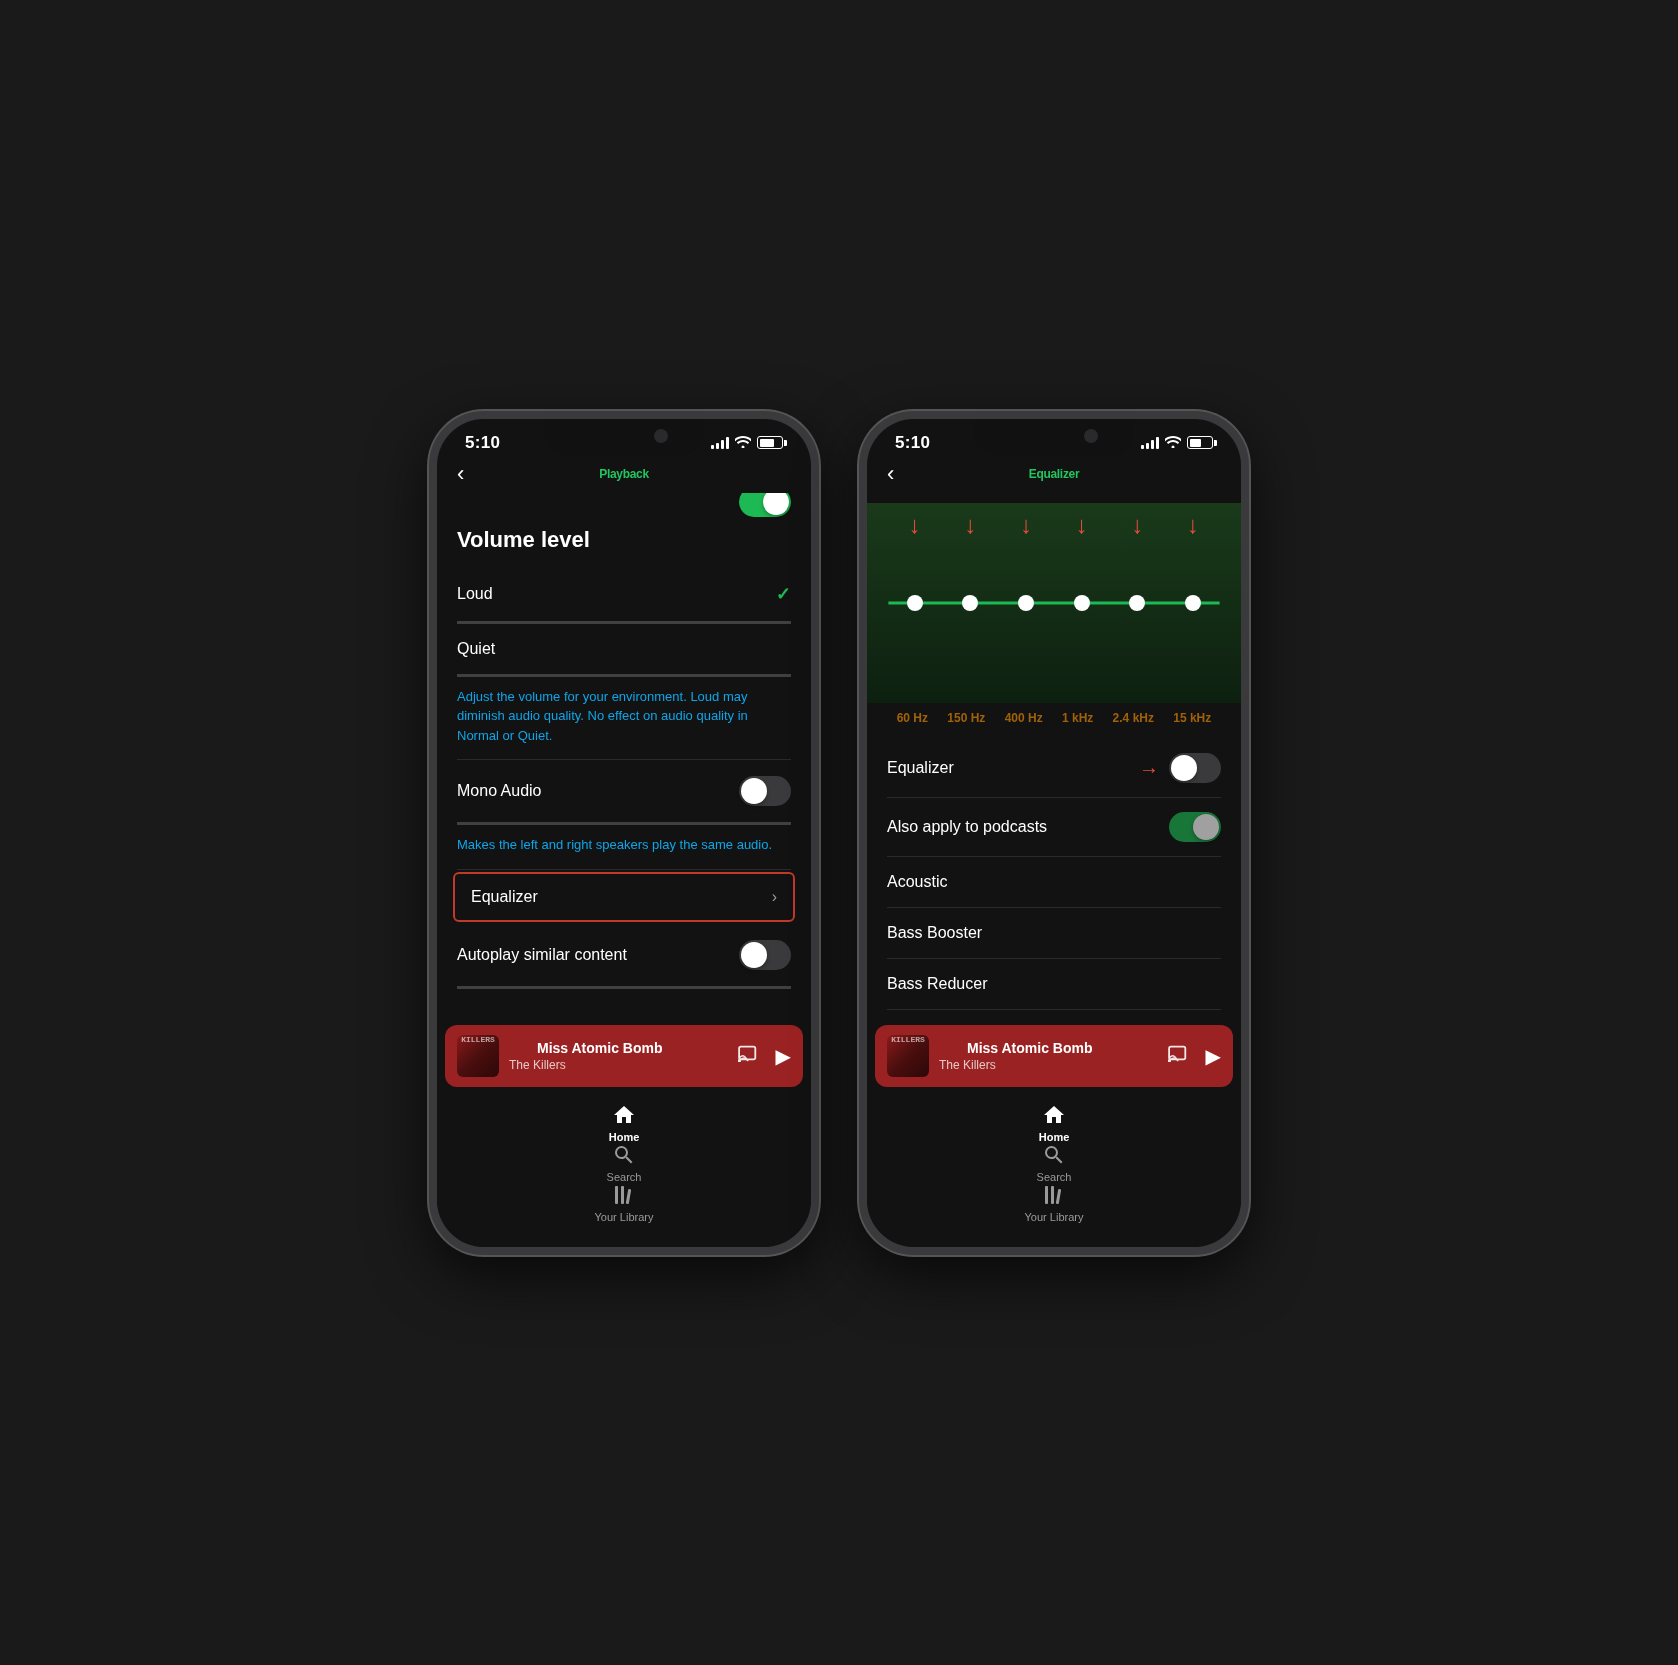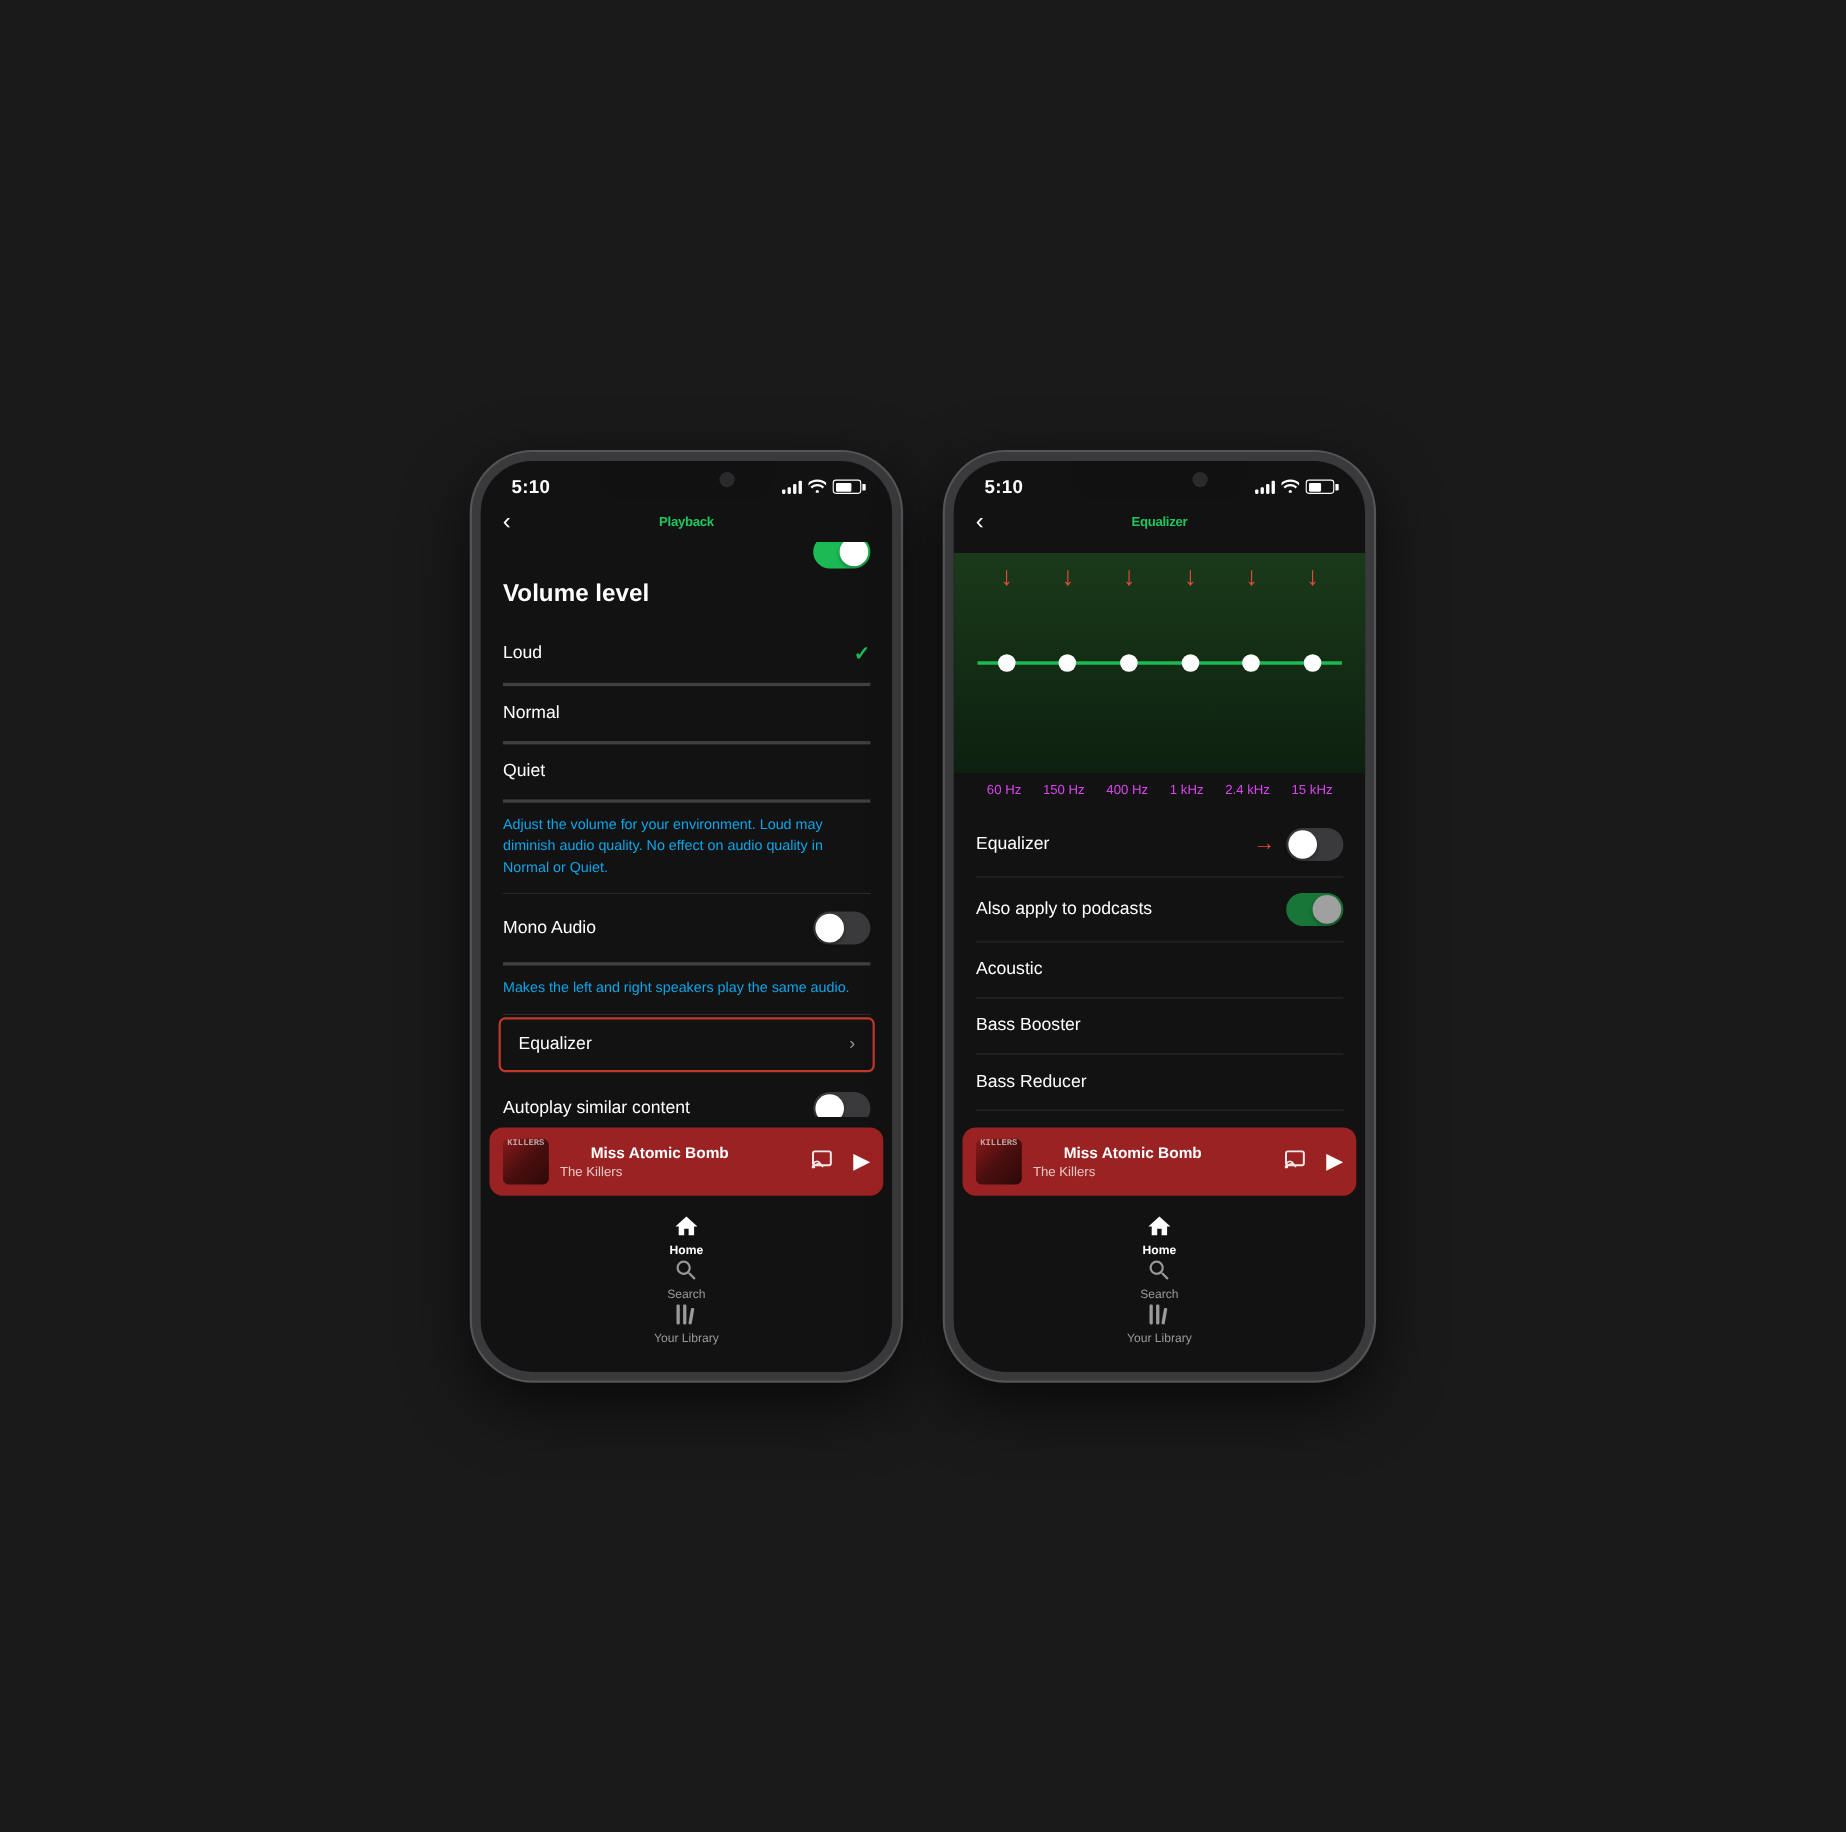--- a/index.html
+++ b/index.html
@@ -384,21 +384,22 @@
     }
 
     .eq-freq-labels {
       display: flex;
       justify-content: space-around;
       padding: 8px 0 14px;
     }
 
     .eq-freq-label {
       font-size: 12px;
-      color: #d946ef;
+      color: #a16207;
+      font-weight: bold;
     }
 
     .eq-toggle-row {
       display: flex;
       align-items: center;
       justify-content: space-between;
       padding: 14px 0;
       border-bottom: 1px solid #2a2a2c;
     }
 
@@ -478,23 +479,20 @@
         <div class="toggle-switch toggle-on">
           <div class="toggle-knob"></div>
         </div>
       </div>
 
       <div class="section-title">Volume level</div>
 
       <div class="settings-item">
         <span class="settings-item-text">Loud</span>
         <span class="check-mark">✓</span>
-      </div>
-      <div class="settings-item">
-        <span class="settings-item-text">Normal</span>
       </div>
       <div class="settings-item">
         <span class="settings-item-text">Quiet</span>
       </div>
 
       <div class="settings-description">Adjust the volume for your environment. Loud may diminish audio quality. No effect on audio quality in Normal or Quiet.</div>
 
       <div class="settings-item">
         <span class="settings-item-text">Mono Audio</span>
         <div class="toggle-switch toggle-off">

